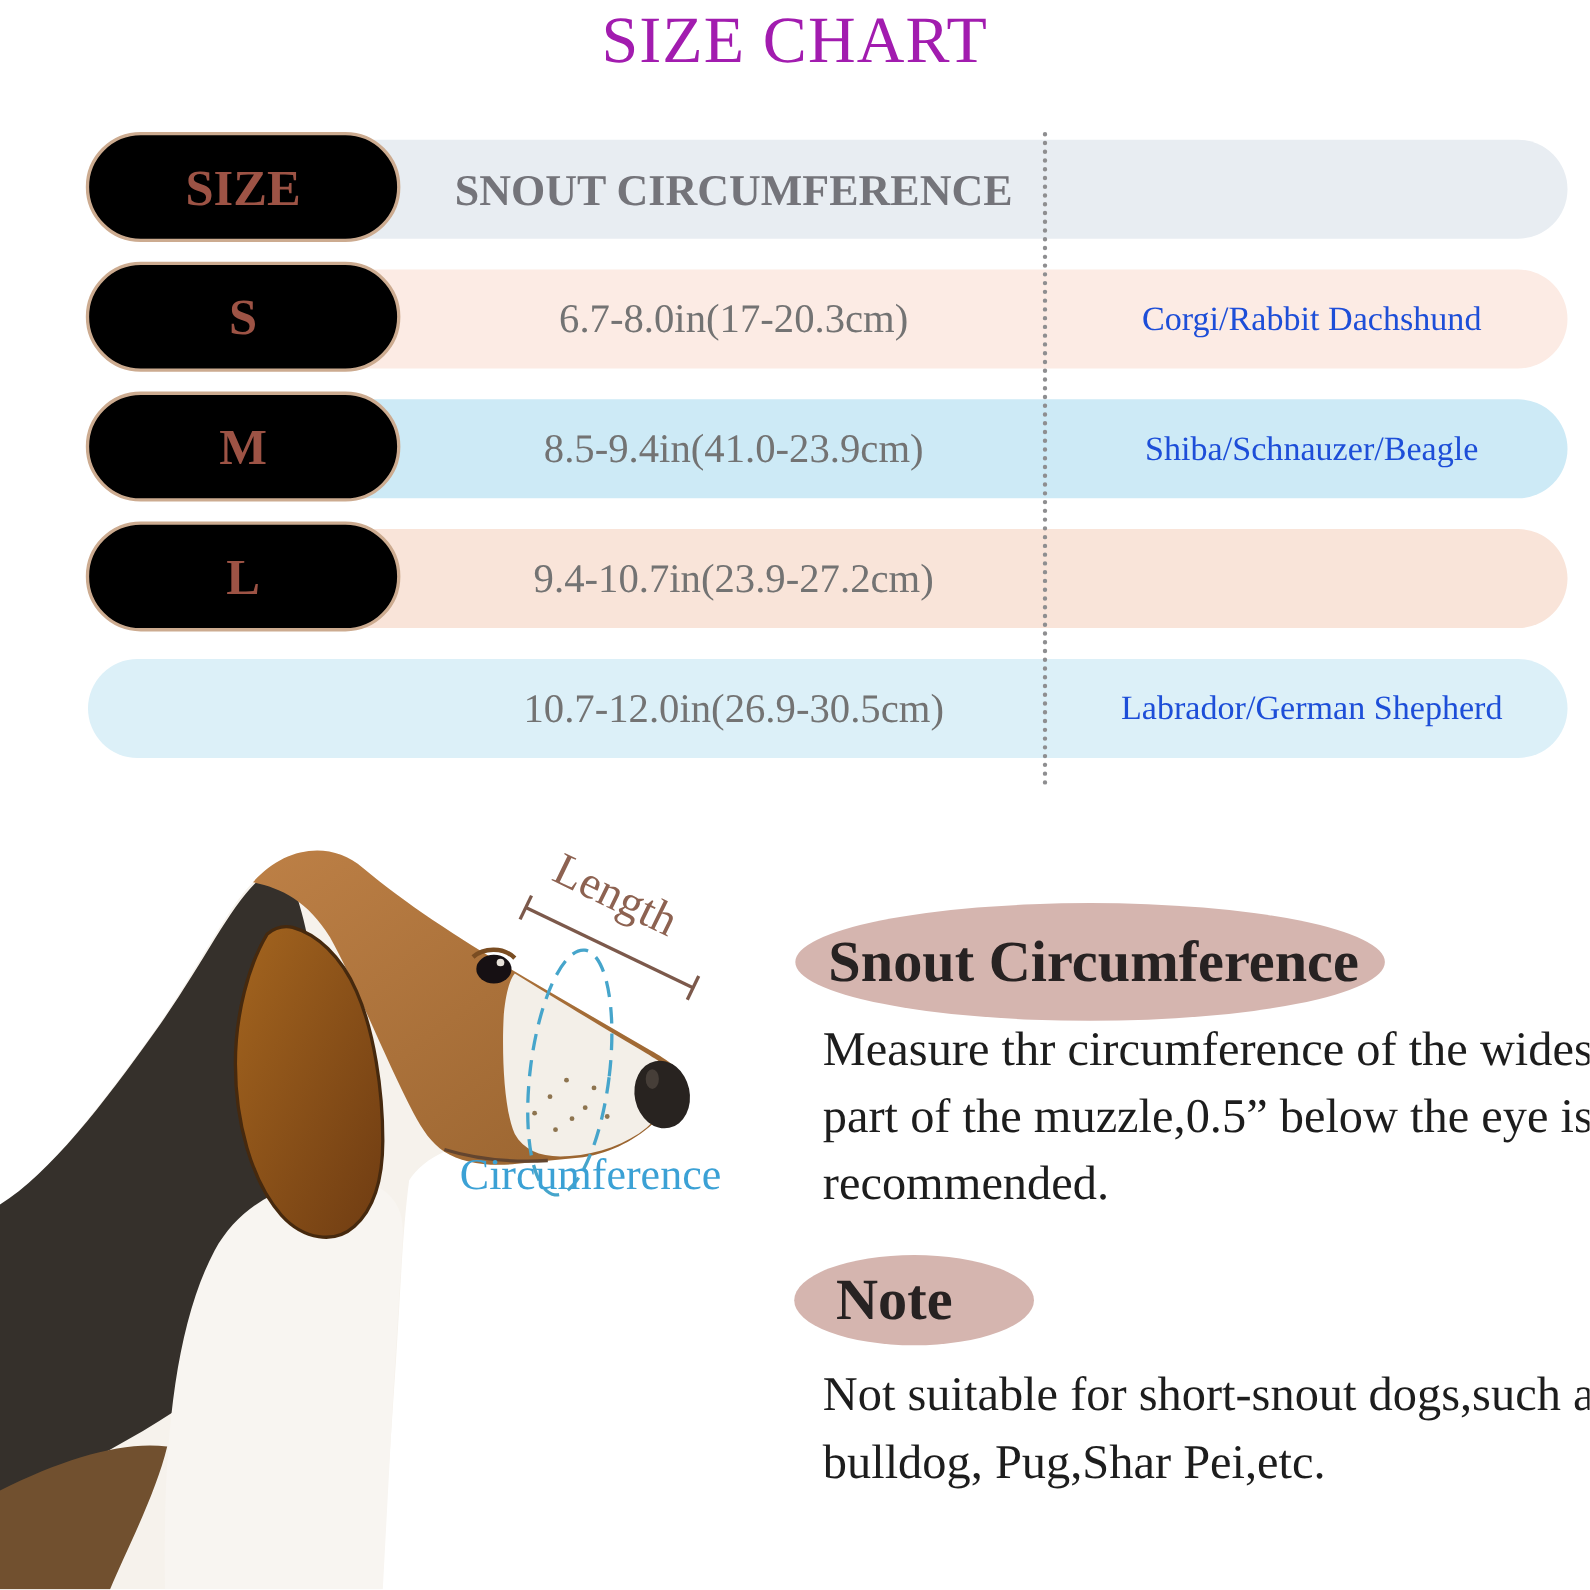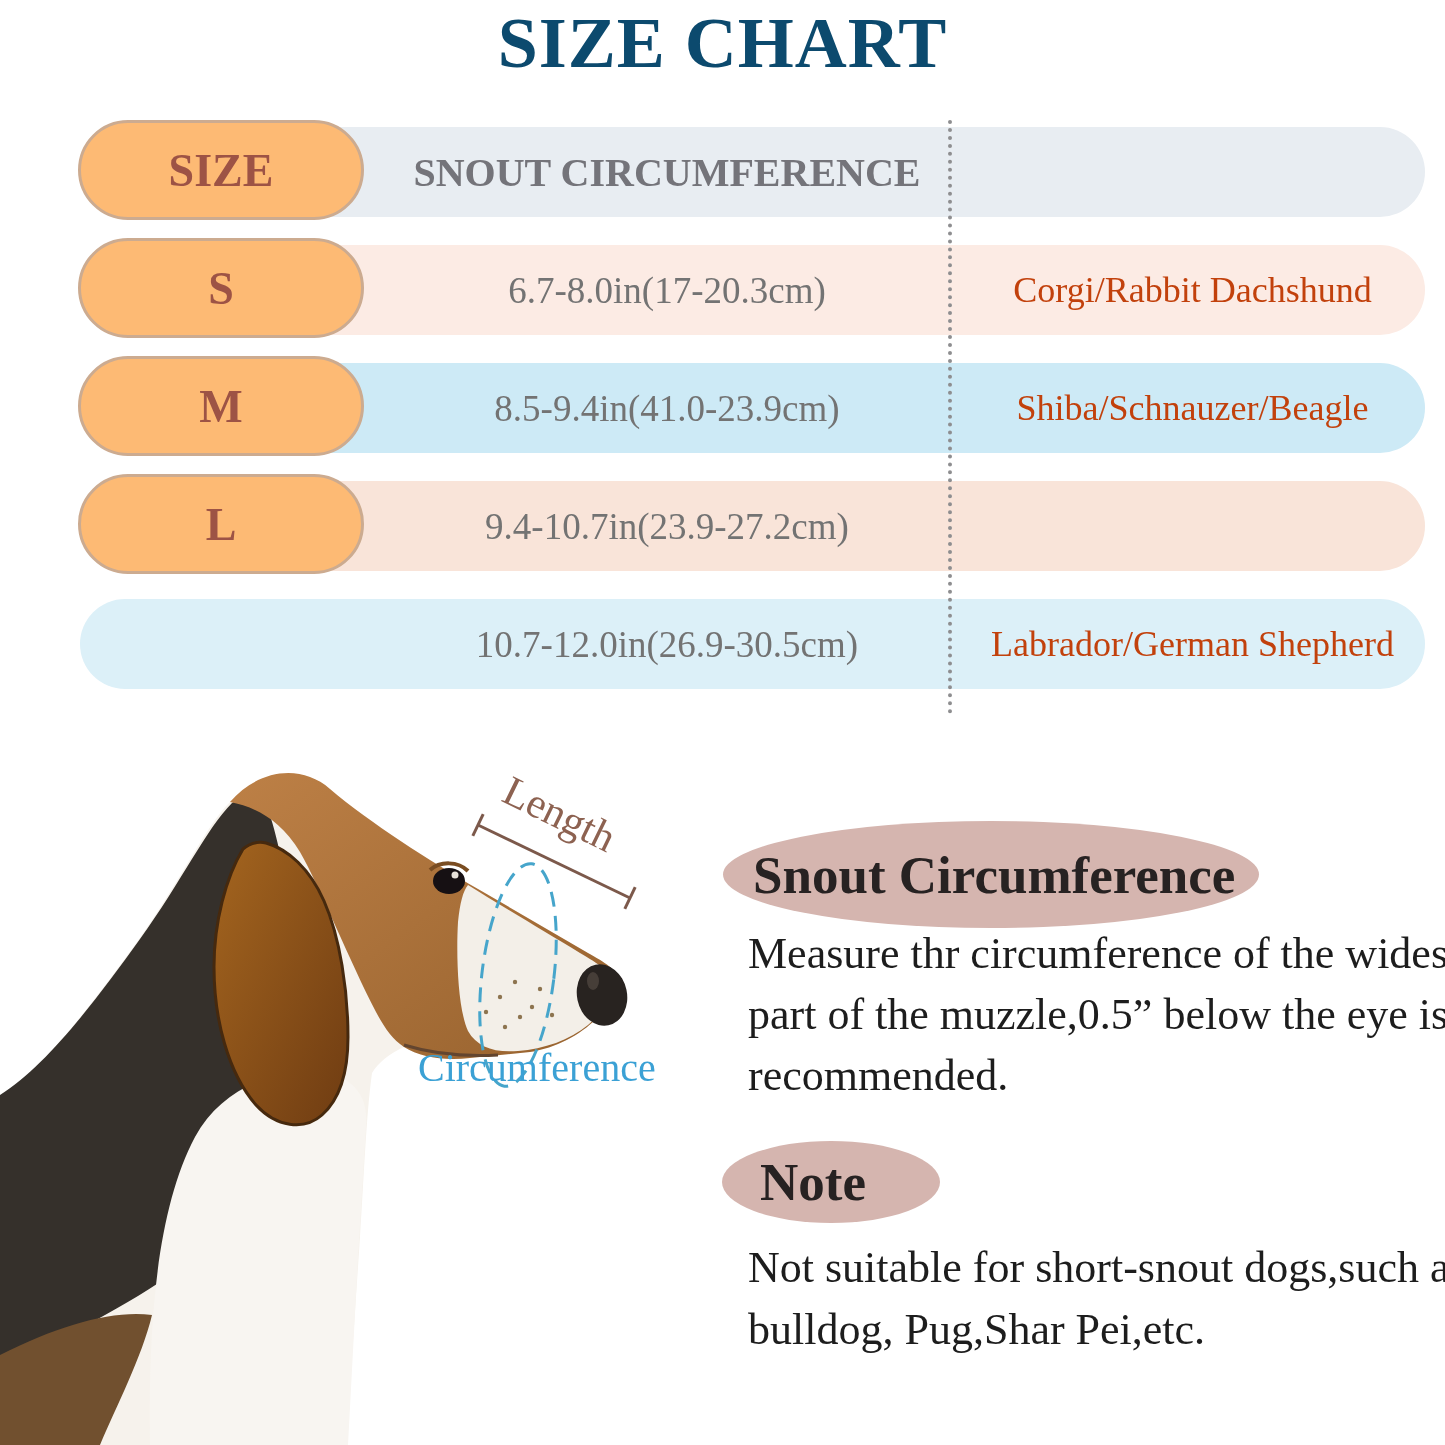--- a/index.html
+++ b/index.html
@@ -2,44 +2,44 @@
 <html><head>
 <meta charset="utf-8">
 <style>
   html,body { margin:0; padding:0; }
   body {
     width:1445px; height:1445px; position:relative; background:#ffffff;
     font-family:"Liberation Serif", serif; overflow:hidden;
   }
   .title {
     position:absolute; top:2px; left:0; width:100%; text-align:center;
-    font-size:72px; font-weight:bold; color:#0c4a6e; letter-spacing:1px;
+    font-size:60px; font-weight:normal; color:#a21caf; letter-spacing:1px;
   }
   
   .row { position:absolute; left:80px; width:1345px; height:90px; border-radius:46px; }
   .bg-head { background:#e8edf2; }
   .bg-s    { background:#fcebe4; }
   .bg-m    { background:#cdeaf6; }
   .bg-l    { background:#f9e4d9; }
   .bg-xl   { background:#dcf0f8; }
   .pill {
     position:absolute; left:-2px; top:-7px; width:286px; height:100px;
-    background:#fdba74; border:3px solid #ccab90; border-radius:52px;
+    background:#000000; border:3px solid #ccab90; border-radius:52px;
     box-sizing:border-box; display:flex; align-items:center; justify-content:center;
   }
   .pill span { font-weight:bold; font-size:46px; color:#9d5345; }
   .cell-circ {
     position:absolute; left:300px; width:574px; top:0; height:100%;
     display:flex; align-items:center; justify-content:center;
     font-size:37px; color:#737373; white-space:nowrap;
   }
   .cell-breeds {
     position:absolute; left:880px; width:465px; top:0; height:100%;
     display:flex; align-items:center; justify-content:center;
-    font-size:36px; color:#c2410c; white-space:nowrap;
+    font-size:31px; color:#1d4ed8; white-space:nowrap;
   }
   .head-text { font-weight:bold; font-size:40px; color:#74747a; }
   .divider {
     position:absolute; left:948px; top:120px; height:594px; width:0;
     border-left:4px dotted #8e8e90;
   }
   
   .dog-svg { position:absolute; left:0; top:757px; width:660px; height:688px; }
   .length-label {
     position:absolute; left:500px; top:790px; font-size:42px; color:#8d6251;

